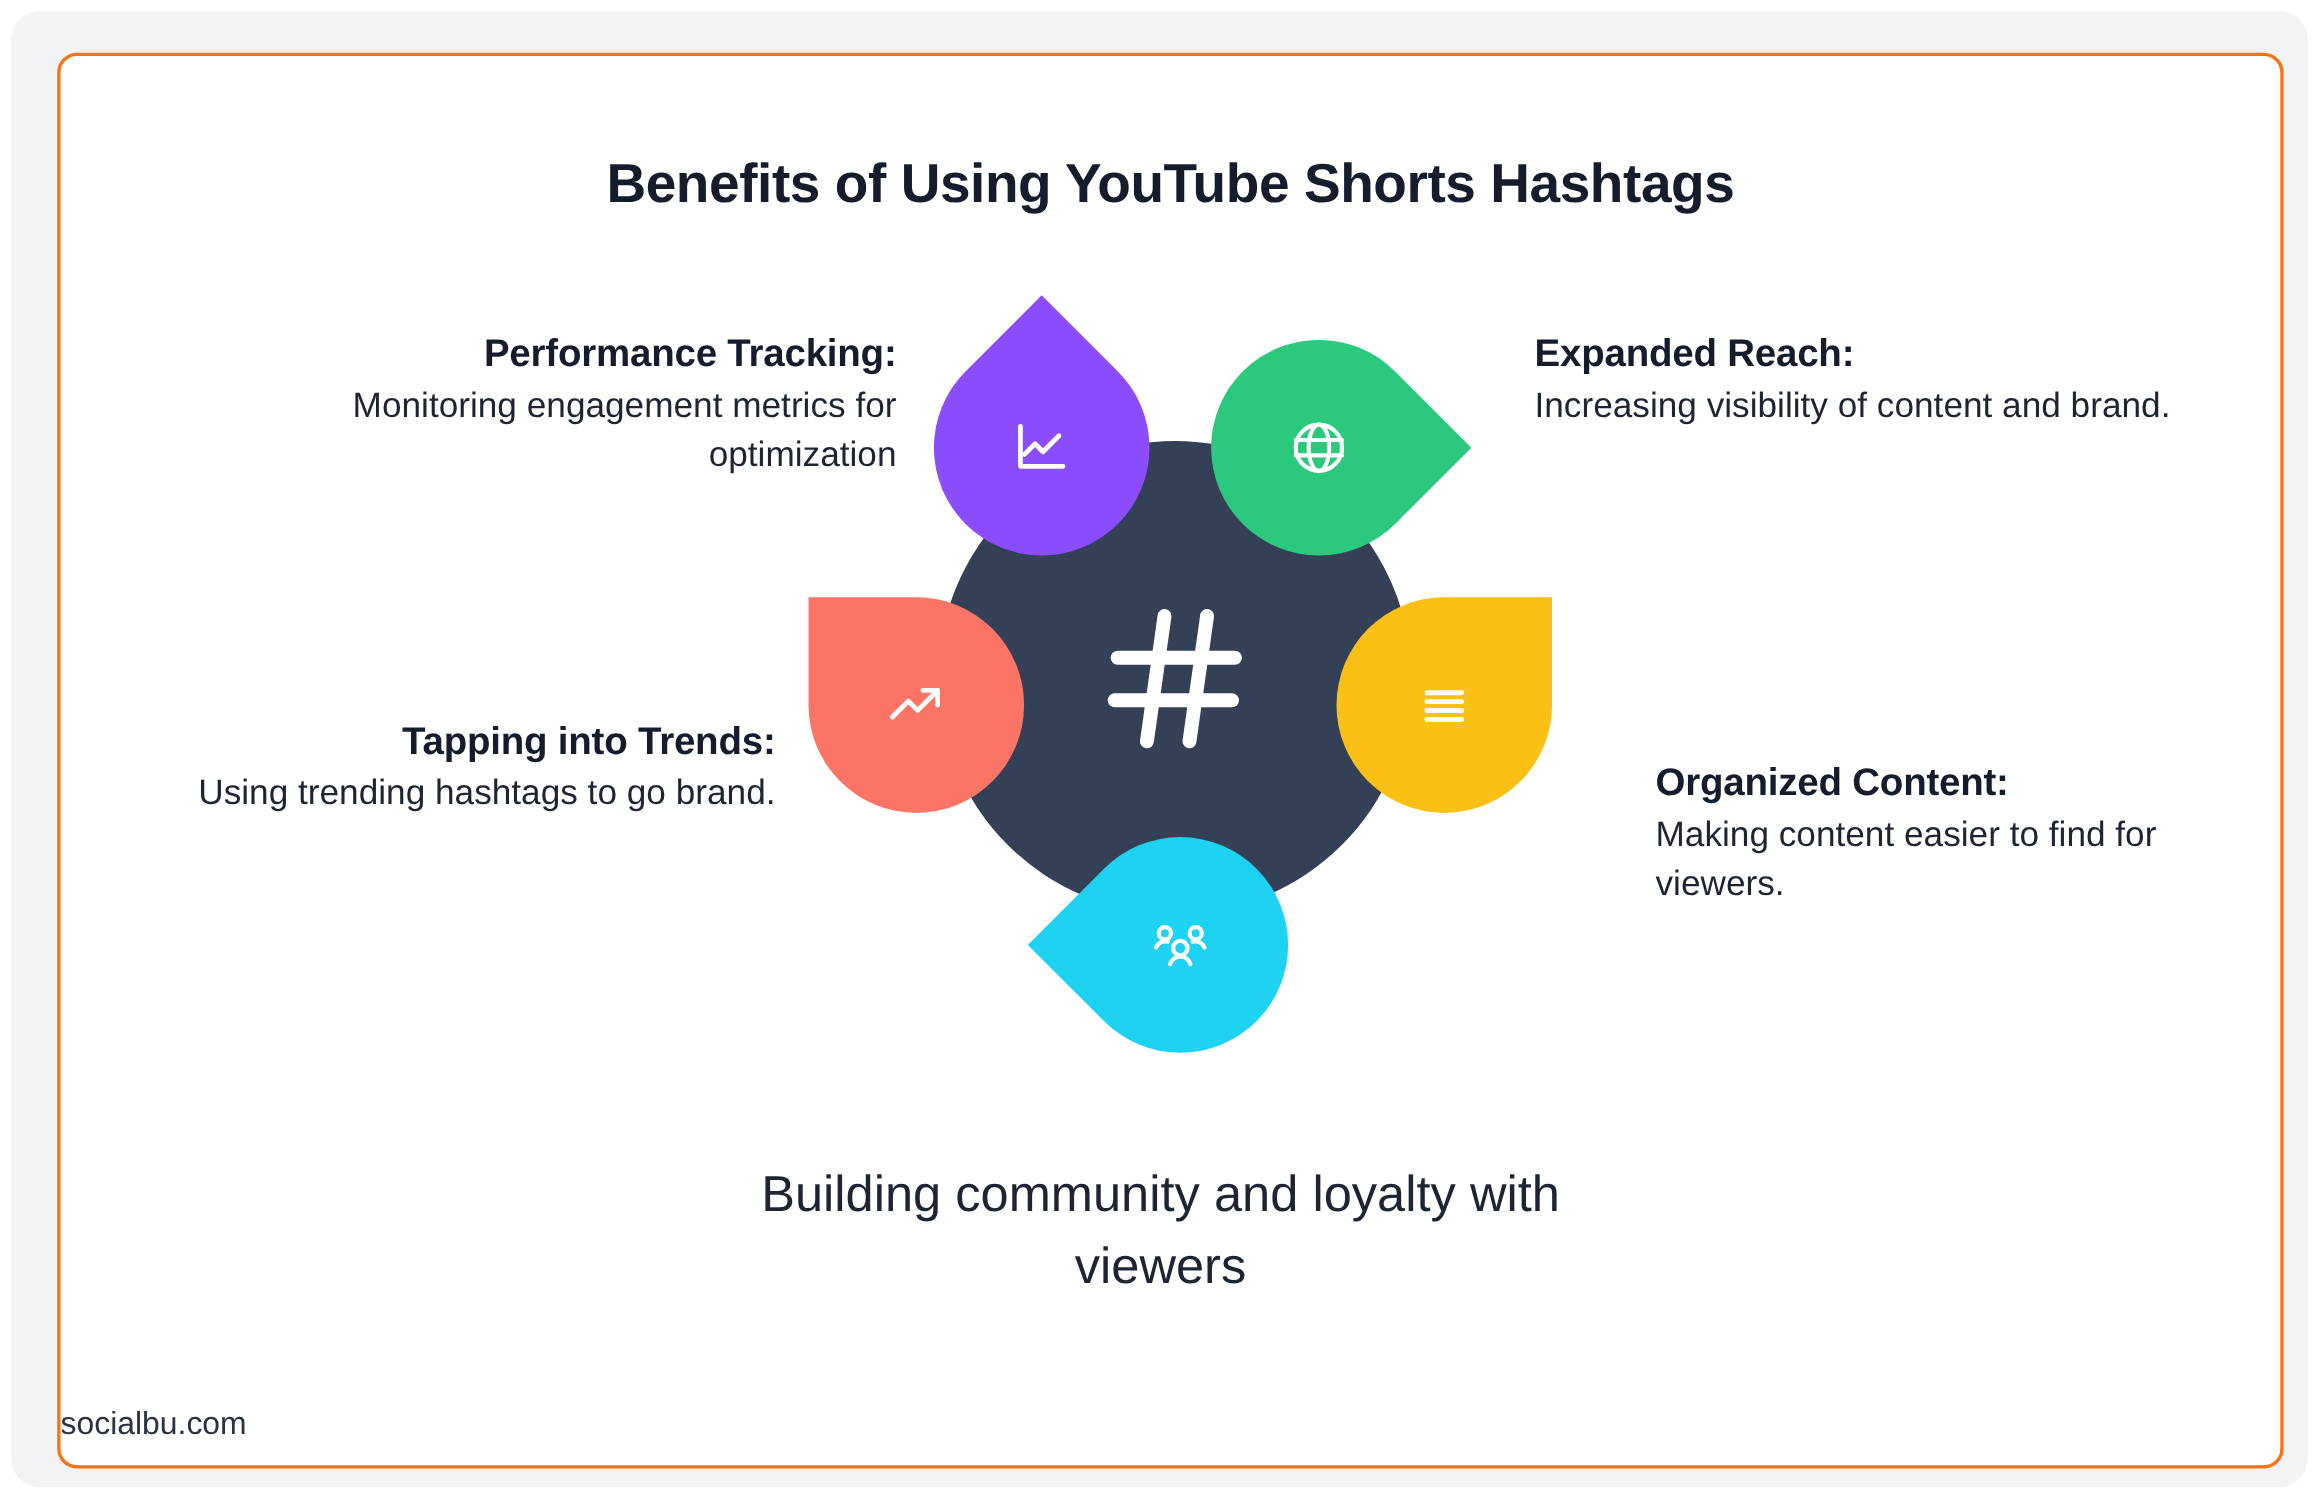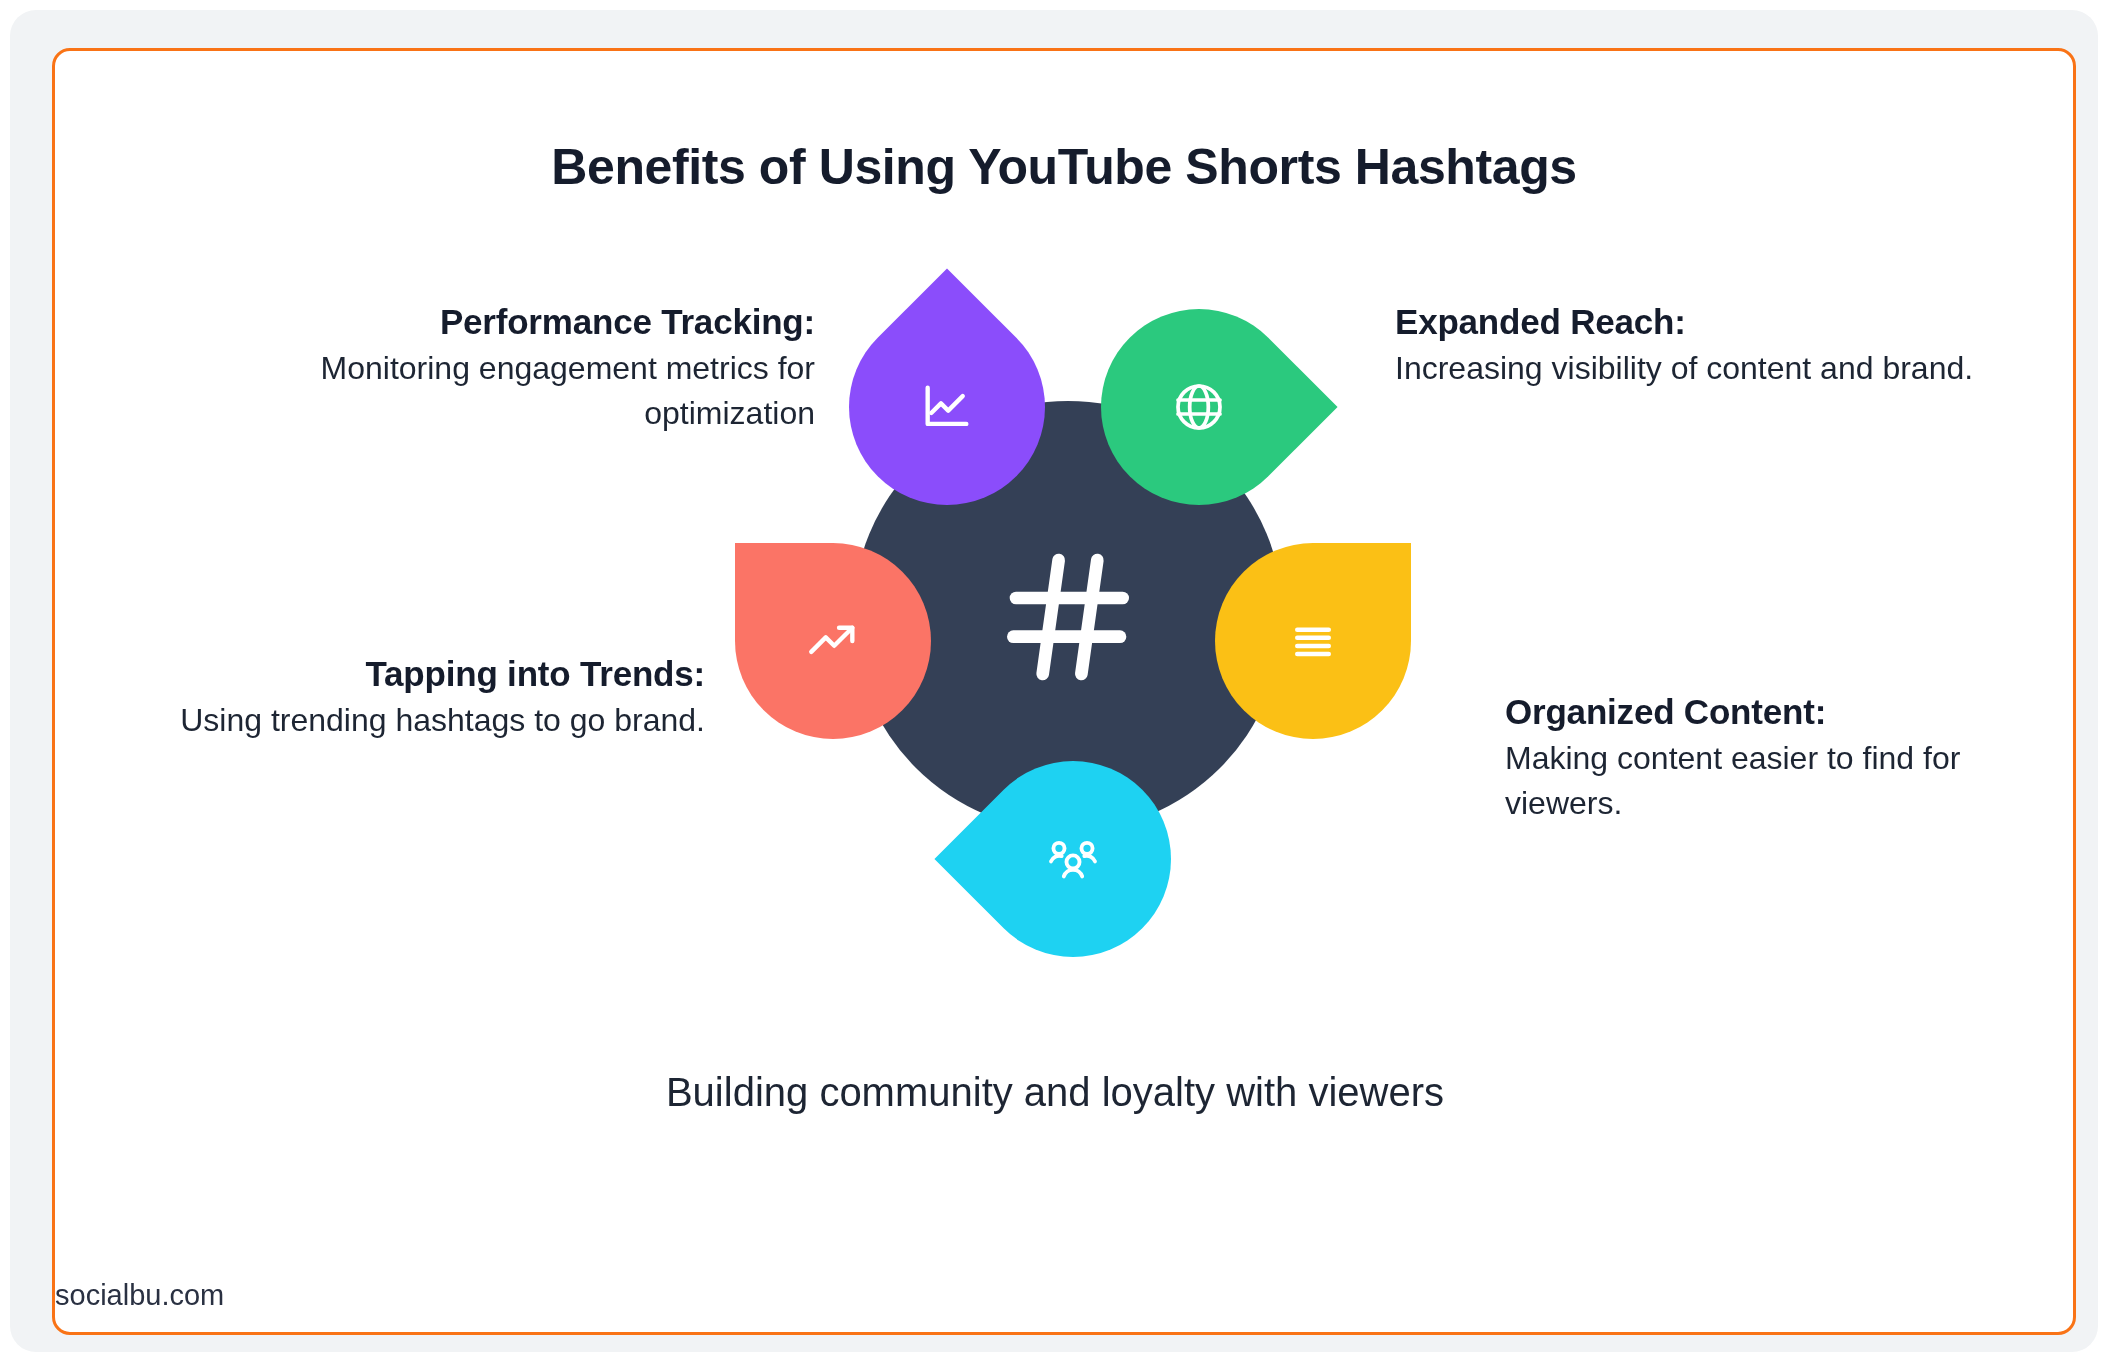--- a/index.html
+++ b/index.html
@@ -146,21 +146,21 @@
   .align-right { text-align: right; }
   .align-left  { text-align: left; }
   .align-center{ text-align: center; }
 
   #block-performance { left: 150px; top: 248px; width: 610px; }
   #block-reach       { left: 1340px; top: 248px; width: 620px; }
   #block-trends      { left: 110px; top: 600px; width: 540px; }
   #block-organized   { left: 1450px; top: 620px; width: 560px; margin-top: 18px; }
   #block-audience    { left: 600px; top: 990px; width: 800px; }
   #block-audience .block-title { font-size: 36px; }
-  #block-audience .block-desc  { font-size: 40px; margin-top: 23px; }
+  #block-audience .block-desc  { font-size: 46px; margin-top: 12px; }
 
   #watermark {
     position: absolute;
     left: 0;
     top: 1228px;
     width: 100%;
     font-size: 29px;
     font-weight: 400;
     color: #2a3142;
   }

